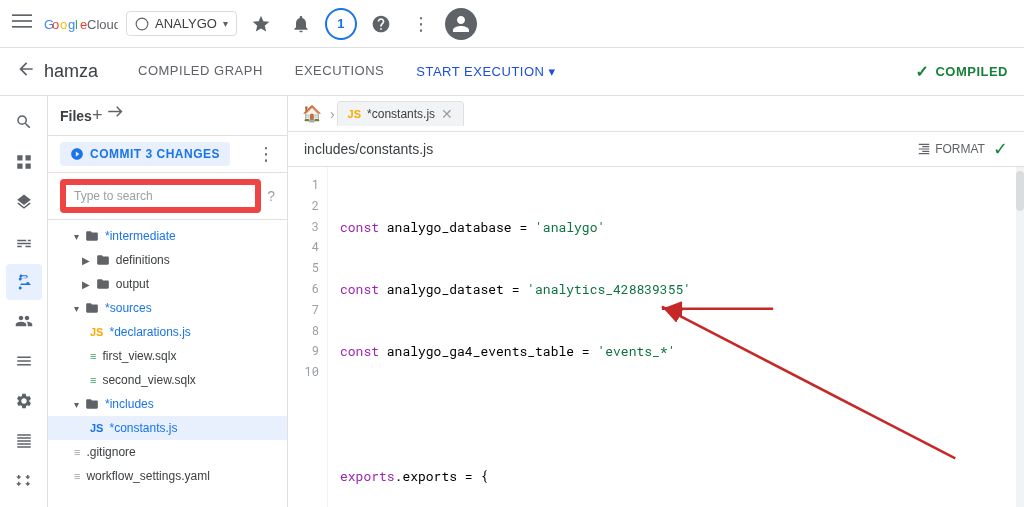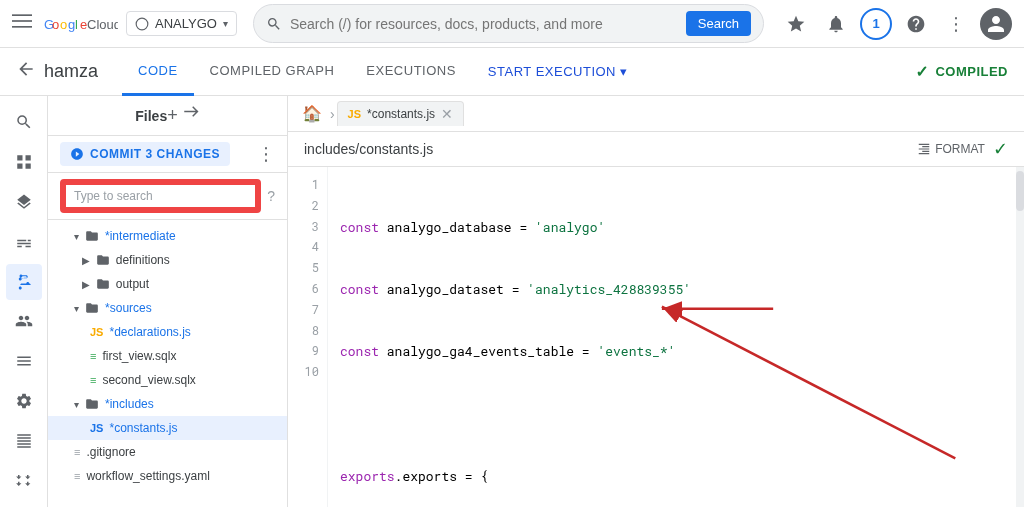--- a/index.html
+++ b/index.html
@@ -87,21 +87,21 @@
       border-radius: 4px; cursor: pointer; color: #5f6368; font-size: 18px;
     }
     .sidebar-icon.active { color: #1a73e8; background: #e8f0fe; }
 
     
     .file-panel {
       width: 240px; background: #fff; border-right: 1px solid #e0e0e0;
       display: flex; flex-direction: column;
     }
     .file-panel-header {
-      display: flex; align-items: center; justify-content: center;
+      display: flex; align-items: center; justify-content: flex-start;
       padding: 8px 12px; border-bottom: 1px solid #e0e0e0; height: 40px;
     }
     .file-panel-title { font-size: 14px; font-weight: 600; color: #3c4043; }
     .file-panel-actions { display: flex; align-items: center; gap: 4px; }
     .file-action-btn { color: #5f6368; cursor: pointer; font-size: 18px; }
 
     .commit-bar {
       display: flex; align-items: center; gap: 8px;
       padding: 6px 12px; background: #fff;
       border-bottom: 1px solid #e0e0e0;
@@ -220,27 +220,20 @@
   </div>
 
   <div class="project-selector">
     <svg width="14" height="14" viewBox="0 0 24 24" fill="#5f6368">
         <circle cx="12" cy="12" r="10" fill="none" stroke="#5f6368" stroke-width="2"></circle>
       </svg>
     <span>ANALYGO</span>
     <span class="arrow">▾</span>
   </div>
 
-  <div class="search-bar">
-    <svg width="16" height="16" viewBox="0 0 24 24" fill="#5f6368">
-        <path d="M15.5 14h-.79l-.28-.27A6.471 6.471 0 0 0 16 9.5 6.5 6.5 0 1 0 9.5 16c1.61 0 3.09-.59 4.23-1.57l.27.28v.79l5 4.99L20.49 19l-4.99-5zm-6 0C7.01 14 5 11.99 5 9.5S7.01 5 9.5 5 14 7.01 14 9.5 11.99 14 9.5 14z"></path>
-      </svg>
-    <input type="text" placeholder="Search (/) for resources, docs, products, and more" style="">
-    <button class="search-btn">Search</button>
-  </div>
 
   <div class="nav-actions">
     <div class="nav-icon">
       <svg width="20" height="20" viewBox="0 0 24 24" fill="#5f6368">
           <path d="M12 17.27L18.18 21l-1.64-7.03L22 9.24l-7.19-.61L12 2 9.19 8.63 2 9.24l5.46 4.73L5.82 21z"></path>
         </svg>
     </div>
     <div class="nav-icon">
       <svg width="20" height="20" viewBox="0 0 24 24" fill="#5f6368">
           <path d="M12 22c1.1 0 2-.9 2-2h-4c0 1.1.9 2 2 2zm6-6v-5c0-3.07-1.63-5.64-4.5-6.32V4c0-.83-.67-1.5-1.5-1.5s-1.5.67-1.5 1.5v.68C7.64 5.36 6 7.92 6 11v5l-2 2v1h16v-1l-2-2z"></path>
@@ -264,21 +257,20 @@
 </div>
 
 <div class="second-nav">
   <span class="back-btn">
     <svg width="20" height="20" viewBox="0 0 24 24" fill="#5f6368">
         <path d="M20 11H7.83l5.59-5.59L12 4l-8 8 8 8 1.41-1.41L7.83 13H20v-2z"></path>
       </svg>
   </span>
   <span class="page-title">hamza</span>
   <div class="nav-tabs">
-    <div class="nav-tab active">CODE</div>
     <div class="nav-tab">COMPILED GRAPH</div>
     <div class="nav-tab">EXECUTIONS</div>
     <div class="start-execution">
       <span>START EXECUTION</span>
       <span>▾</span>
     </div>
   </div>
   <div class="compiled-badge">
     <span class="check-icon">✓</span>
     <span>COMPILED</span>

